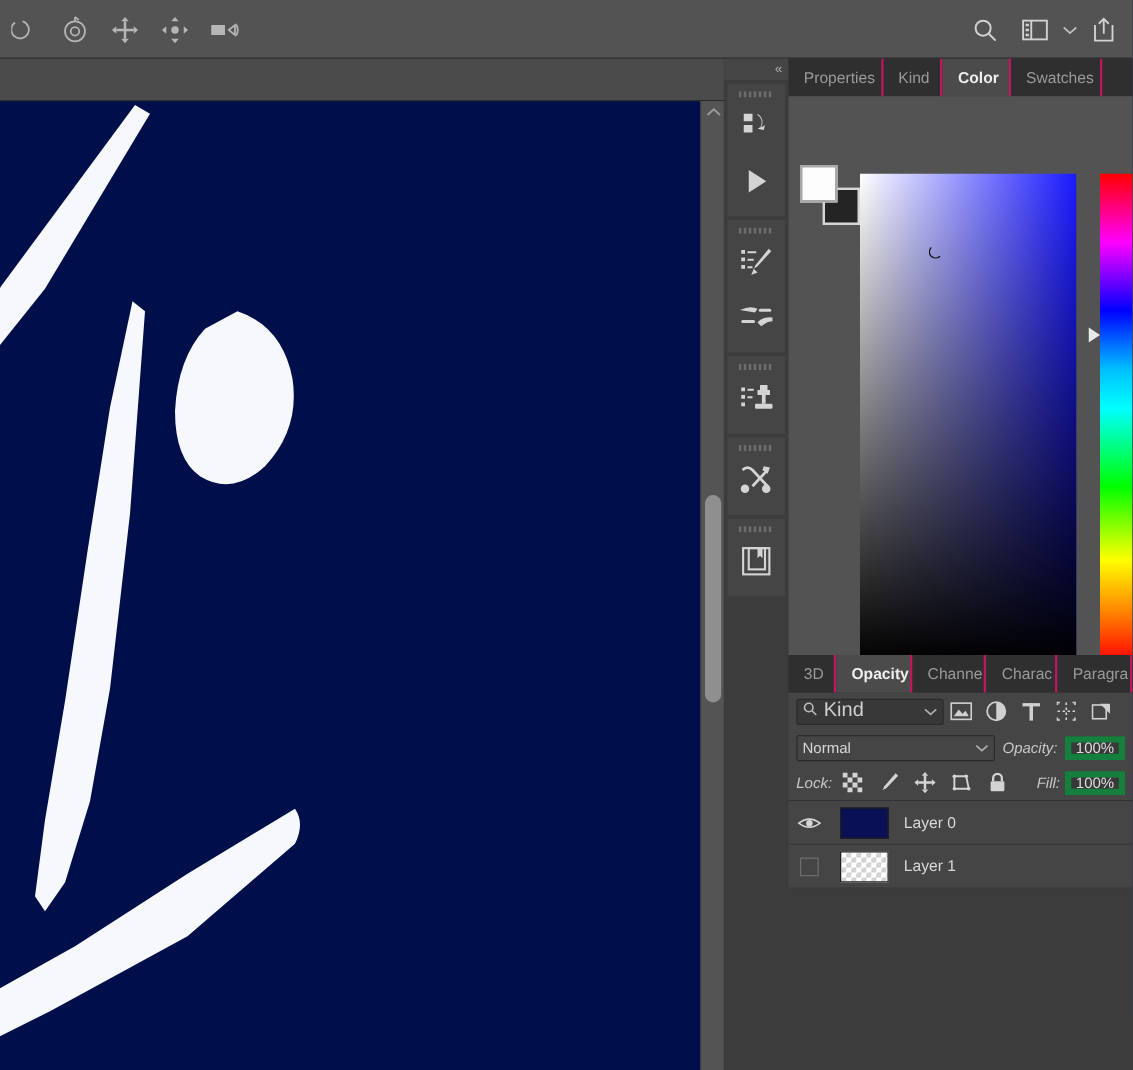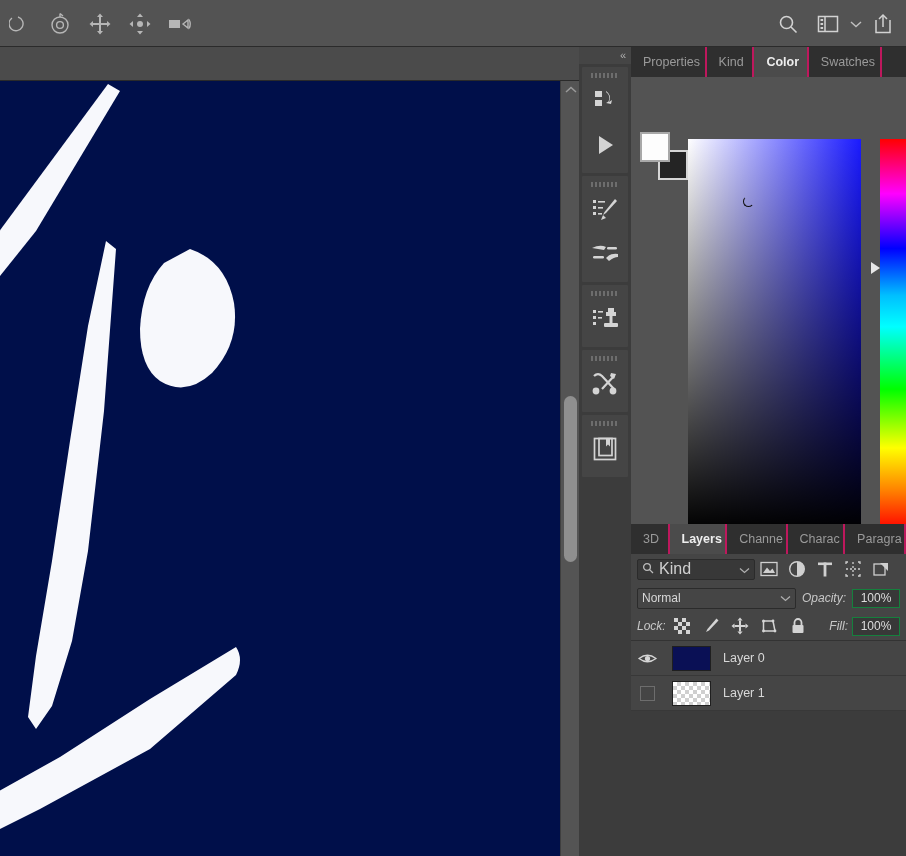--- a/index.html
+++ b/index.html
@@ -130,21 +130,21 @@
 
   .blendrow { display: flex; align-items: center; height: 28px; padding: 0 6px; gap: 6px; }
   .blend-select {
     display: flex; align-items: center; width: 159px; height: 21px;
     background: #454545; border: 1px solid #2b2b2b; border-radius: 2px;
     padding: 0 4px; color: #d8d8d8; font-size: 12px;
   }
   .blend-select .lbl { flex: 1; }
   .fld-label { font-size: 12px; color: #c8c8c8; font-style: italic; }
   .numfield {
-    width: 48px; height: 19px; background: #383838; border: 1px solid #15803d;
+    width: 48px; height: 19px; background: #383838; border: 5px solid #15803d;
     color: #ddd; font-size: 12px; display: flex; align-items: center; justify-content: center;
   }
 
   .lockrow { display: flex; align-items: center; height: 28px; padding: 0 6px; gap: 4px; }
   .lockbtn { width: 25px; height: 22px; display: flex; align-items: center; justify-content: center; }
 
   .layerlist { border-top: 1px solid #333; }
   .layer-row {
     display: flex; align-items: center; height: 35px;
     border-bottom: 1px solid #383838; background: #454545;
@@ -476,21 +476,21 @@
       <div class="colorfield">
         <div class="cf-marker"></div>
       </div>
       <div class="hue-marker"></div>
       <div class="huestrip"></div>
     </div>
 
     <div class="layerspanel">
       <div class="tabrow">
         <div class="ptab">3D</div>
-        <div class="ptab active">Layers</div>
+        <div class="ptab active">Opacity</div>
         <div class="ptab">Channe</div>
         <div class="ptab">Charac</div>
         <div class="ptab">Paragra</div>
       </div>
 
       <div class="lp-body">
 
         <div class="filterrow">
           <div class="kind-select">
             <span>

